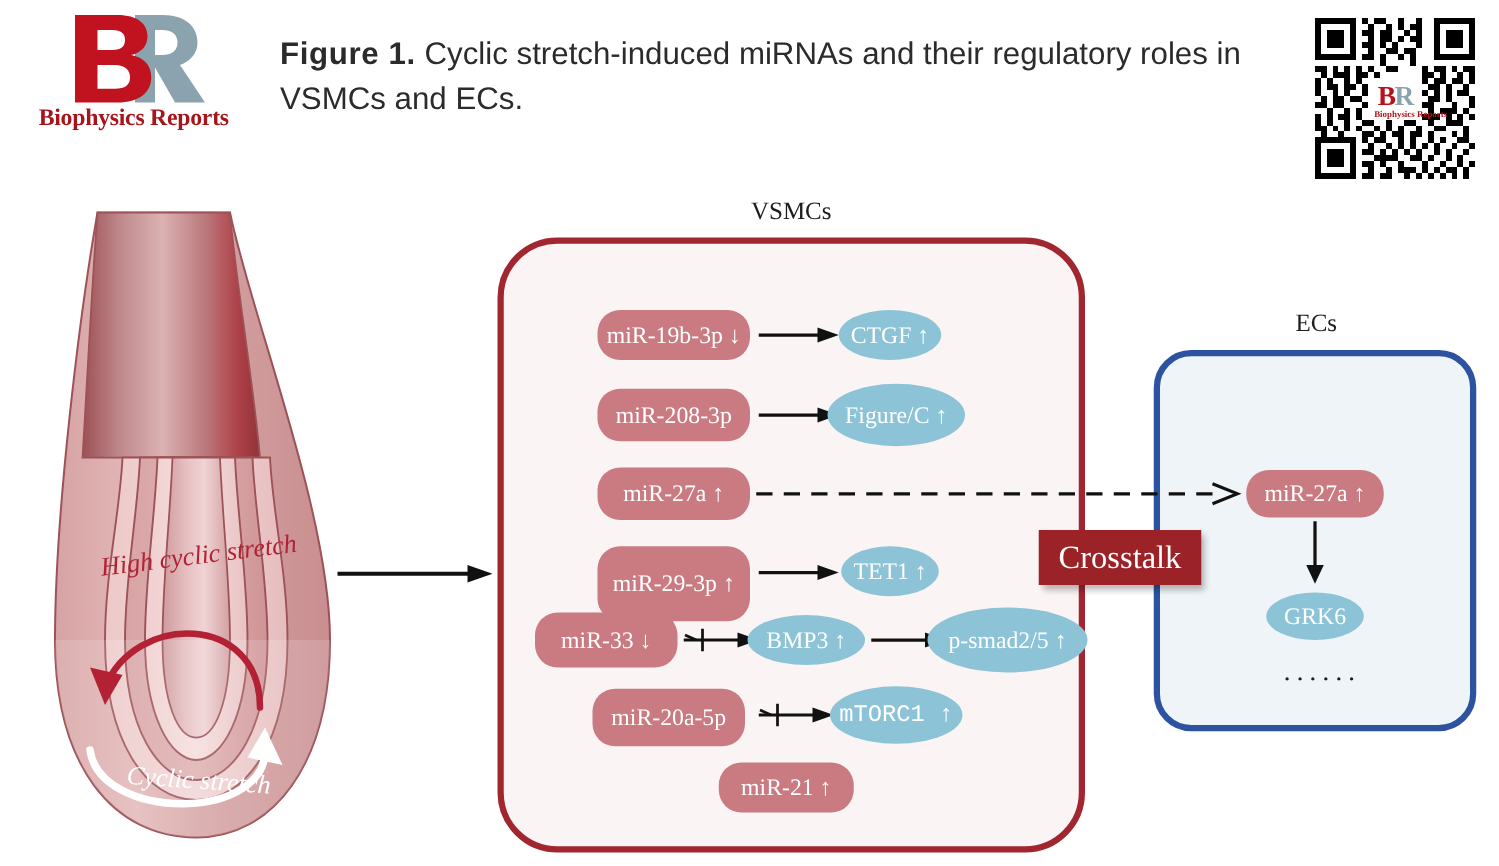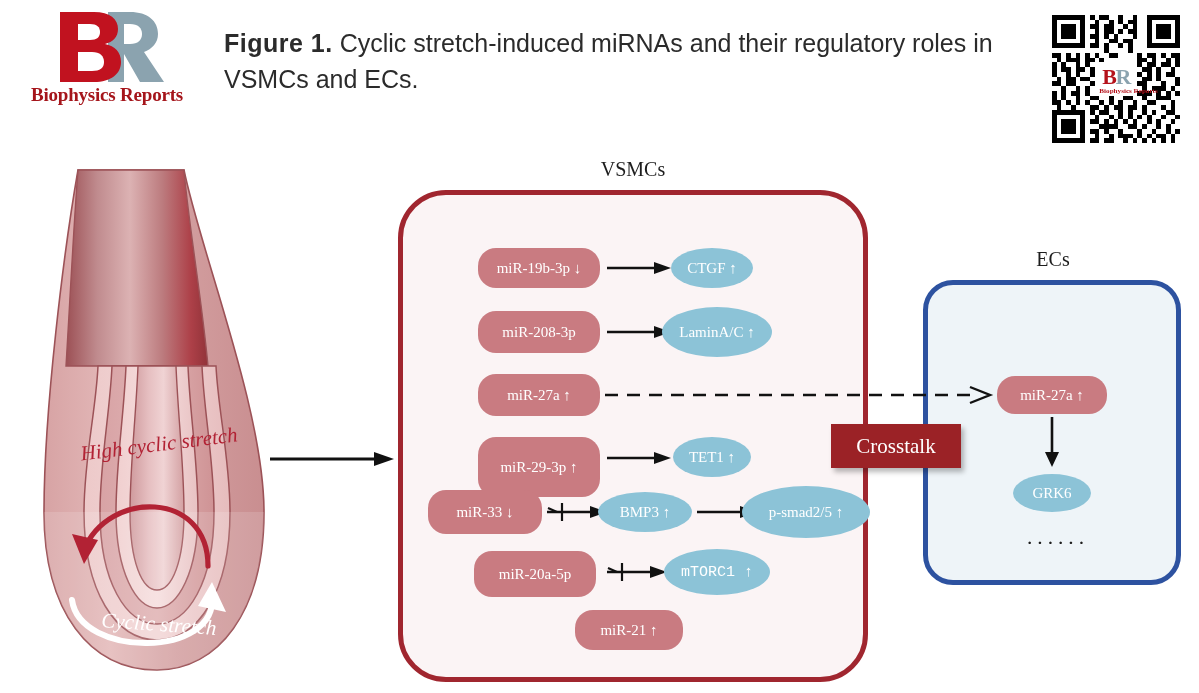--- a/index.html
+++ b/index.html
@@ -127,21 +127,21 @@
   #ec-title { left: 958px; top: 248px; width: 190px; }
 
   
   .node {
     position: absolute;
     display: flex;
     align-items: center;
     justify-content: center;
     color: #ffffff;
     font-family: "Liberation Serif", "DejaVu Serif", serif;
-    font-size: 15px;
+    font-size: 19px;
     white-space: nowrap;
     box-sizing: border-box;
     line-height: 1;
   }
   .node.mirna {
     background: #c97b81;
     border-radius: 18px;
   }
   .node.target {
     background: #8cc3d7;
@@ -157,21 +157,21 @@
     left: 831px;
     top: 424px;
     width: 130px;
     height: 44px;
     background: #9b2226;
     color: #ffffff;
     display: flex;
     align-items: center;
     justify-content: center;
     font-family: "Liberation Serif", "DejaVu Serif", serif;
-    font-size: 21px;
+    font-size: 26px;
     box-shadow: 3px 4px 5px rgba(0,0,0,0.28);
     z-index: 12;
   }
 
   
   #ec-ellipsis {
     position: absolute;
     left: 1012px;
     top: 530px;
     width: 90px;
@@ -458,21 +458,21 @@
   <line x1="1" y1="13" x2="50" y2="13" stroke="#111111" stroke-width="2.6"></line>
   <path d="M48 7 L65 13 L48 19 Z" fill="#111111"></path>
 </svg>
 <div class="node target" style="left:671px; top:248px; width:82px; height:40px;">CTGF ↑</div>
 
 <div class="node mirna" style="left:478px; top:311px; width:122px; height:42px;">miR-208-3p</div>
 <svg class="connector" style="left:606px; top:319px; width:66px; height:26px;" viewBox="0 0 66 26">
   <line x1="1" y1="13" x2="50" y2="13" stroke="#111111" stroke-width="2.6"></line>
   <path d="M48 7 L65 13 L48 19 Z" fill="#111111"></path>
 </svg>
-<div class="node target" style="left:662px; top:307px; width:110px; height:50px;">LaminA/C ↑</div>
+<div class="node target" style="left:662px; top:307px; width:110px; height:50px;">Figure/C ↑</div>
 
 <div class="node mirna" style="left:478px; top:374px; width:122px; height:42px;">miR-27a ↑</div>
 <svg class="connector" style="left:604px; top:382px; width:390px; height:26px; z-index:11;" viewBox="0 0 390 26">
   <line x1="1" y1="13" x2="368" y2="13" stroke="#111111" stroke-width="2.6" stroke-dasharray="13 9"></line>
   <path d="M366 5 L386 13 L366 21" fill="none" stroke="#111111" stroke-width="2.4"></path>
 </svg>
 
 <div class="node mirna" style="left:478px; top:437px; width:122px; height:60px;">miR-29-3p ↑</div>
 <svg class="connector" style="left:606px; top:445px; width:66px; height:26px;" viewBox="0 0 66 26">
   <line x1="1" y1="13" x2="50" y2="13" stroke="#111111" stroke-width="2.6"></line>

